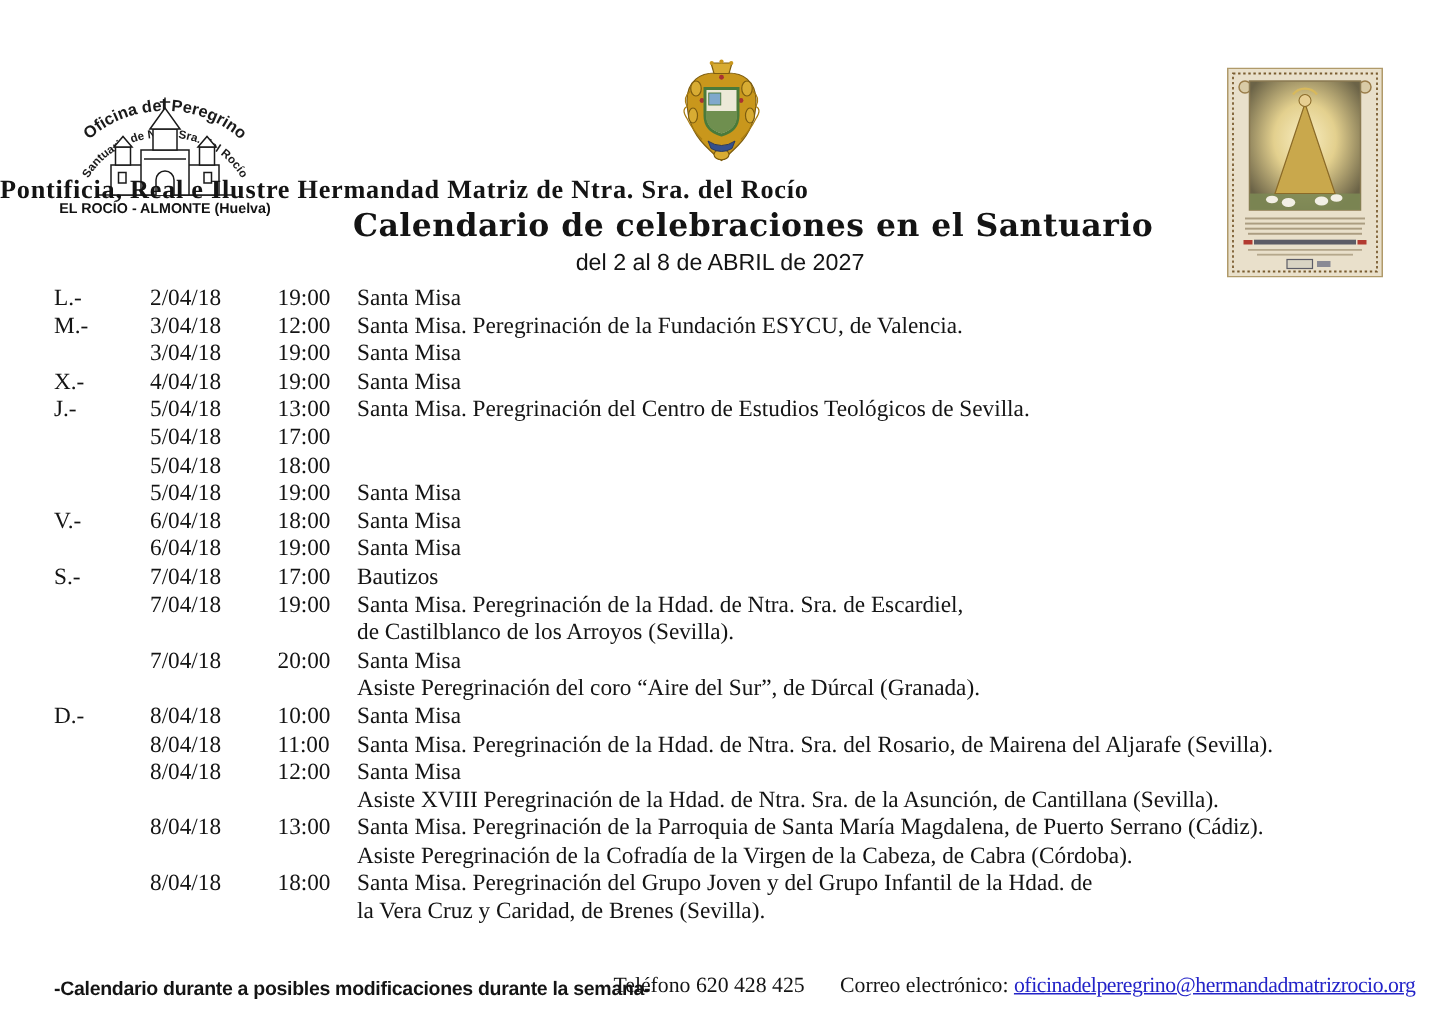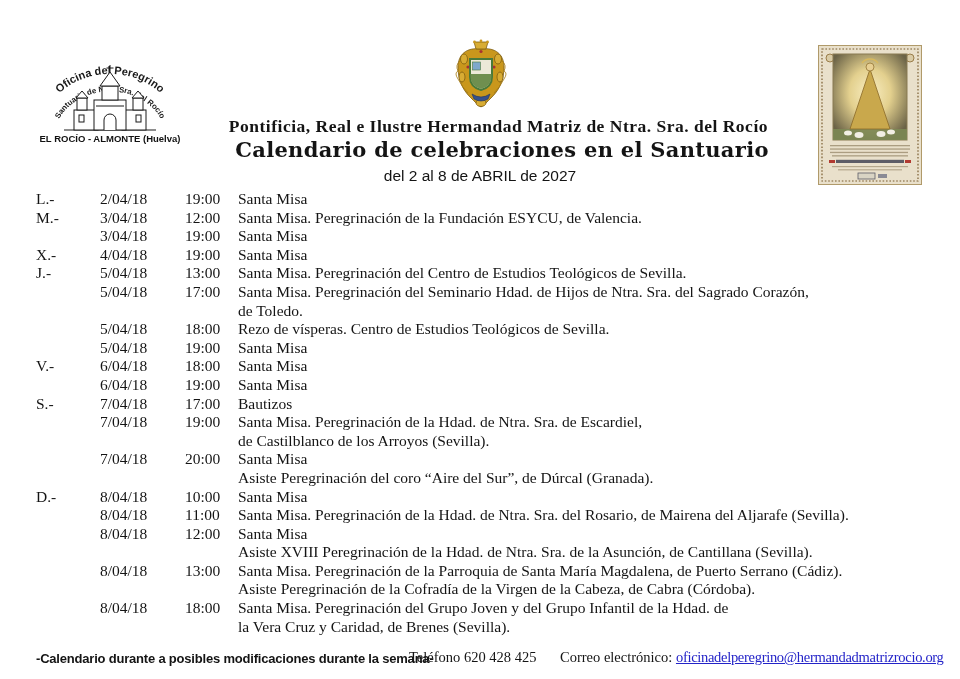--- a/index.html
+++ b/index.html
@@ -8,21 +8,21 @@
     font-family:"Liberation Serif", serif;color:#141414;position:relative;
   }
   .abs{position:absolute;}
 
   
   .stamp{left:30px;top:48px;width:160px;height:100px;}
   .crest{left:452px;top:39px;width:58px;height:70px;}
   .estampa{left:818px;top:45px;width:104px;height:140px;}
 
   
-  .title1{left:0;top:116px;width:768px;text-align:right;
+  .title1{left:0;top:116px;width:768px;text-align:left;
           font-weight:bold;font-size:17.5px;letter-spacing:.5px;white-space:nowrap;}
   .title2{left:0;top:137px;width:960px;text-align:center;
           font-family:"DejaVu Serif", serif;font-weight:bold;font-size:21px;
           letter-spacing:.3px;white-space:nowrap;margin-left:22px;}
   .daterange{left:0;top:167px;width:960px;text-align:center;
           font-family:"Liberation Sans", sans-serif;font-size:15.5px;}
 
   
   .schedule{left:36px;top:190px;width:905px;}
   .srow{display:grid;grid-template-columns:64px 85px 53px auto;
@@ -185,32 +185,25 @@
     <span class="cell">5/04/18</span>
     <span class="cell">13:00</span>
     <div class="desc">
         <div>Santa Misa. Peregrinación del Centro de Estudios Teológicos de Sevilla.</div>
       </div>
   </div>
     <div class="srow">
     <span class="cell"></span>
     <span class="cell">5/04/18</span>
     <span class="cell">17:00</span>
-    <div class="desc">
-        <div>Santa Misa. Peregrinación del Seminario Hdad. de Hijos de Ntra. Sra. del Sagrado Corazón,</div>
-        <div>de Toledo.</div>
-      </div>
   </div>
     <div class="srow">
     <span class="cell"></span>
     <span class="cell">5/04/18</span>
     <span class="cell">18:00</span>
-    <div class="desc">
-        <div>Rezo de vísperas. Centro de Estudios Teológicos de Sevilla.</div>
-      </div>
   </div>
     <div class="srow">
     <span class="cell"></span>
     <span class="cell">5/04/18</span>
     <span class="cell">19:00</span>
     <div class="desc">
         <div>Santa Misa</div>
       </div>
   </div>
     <div class="srow">

